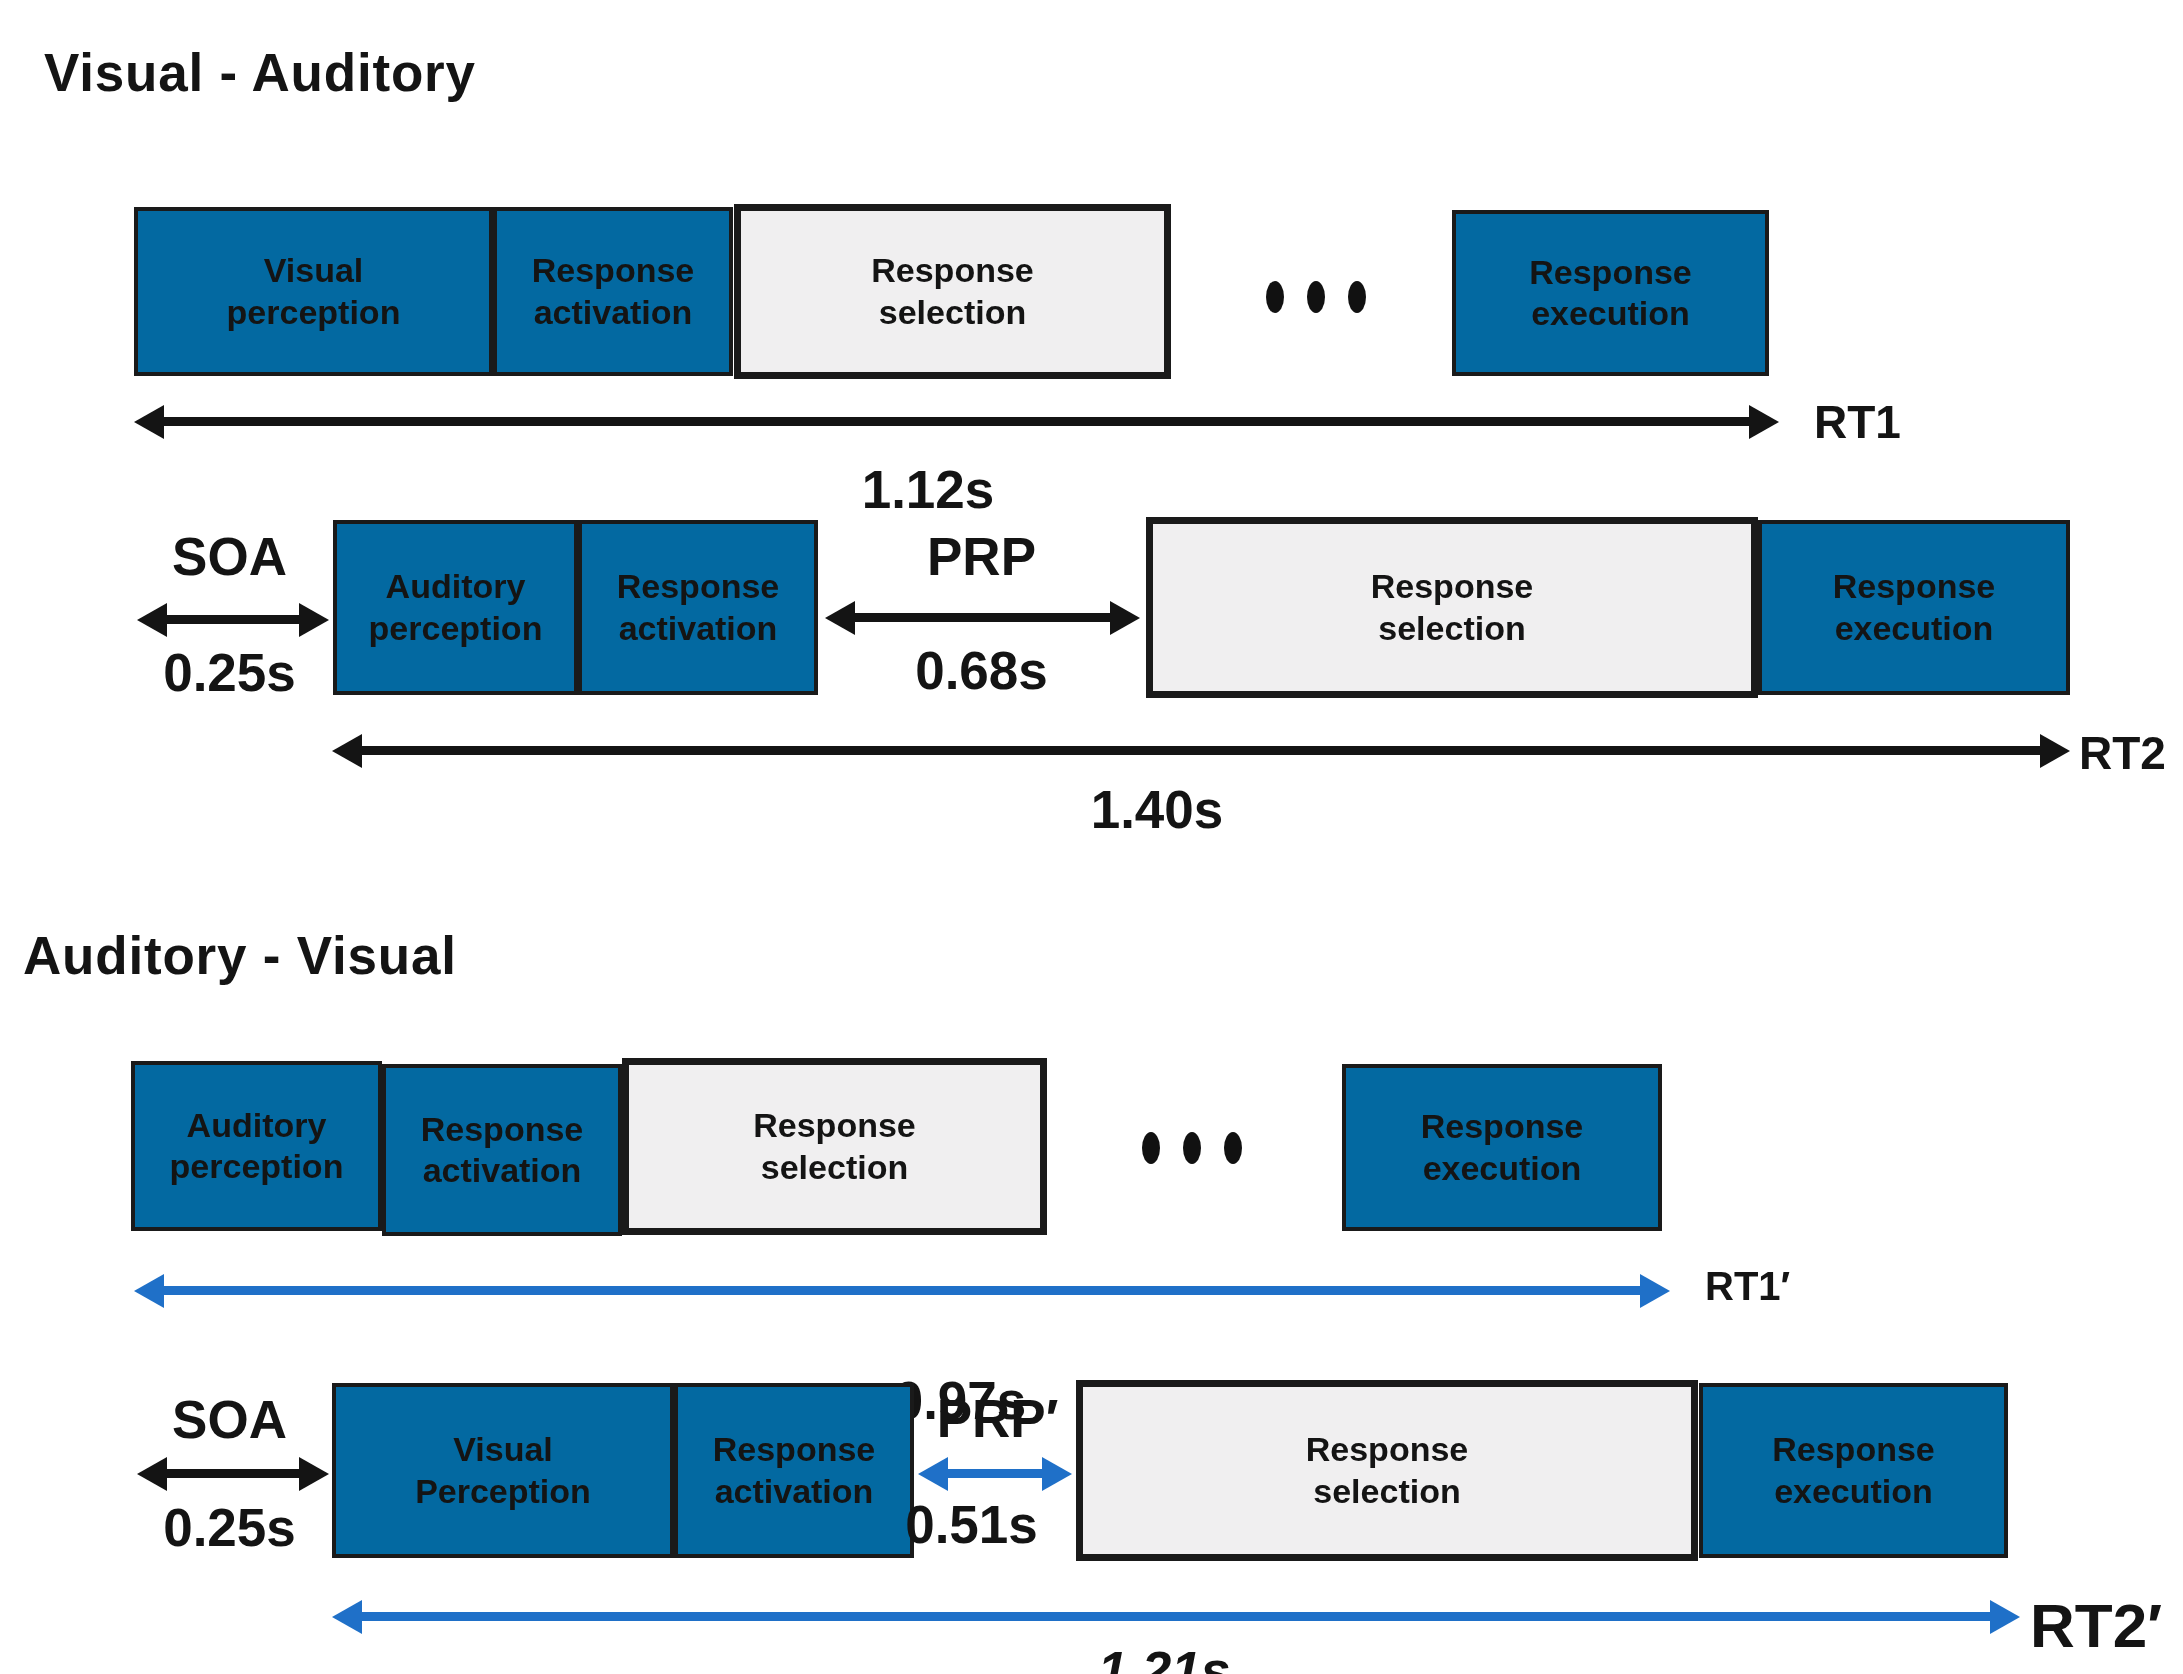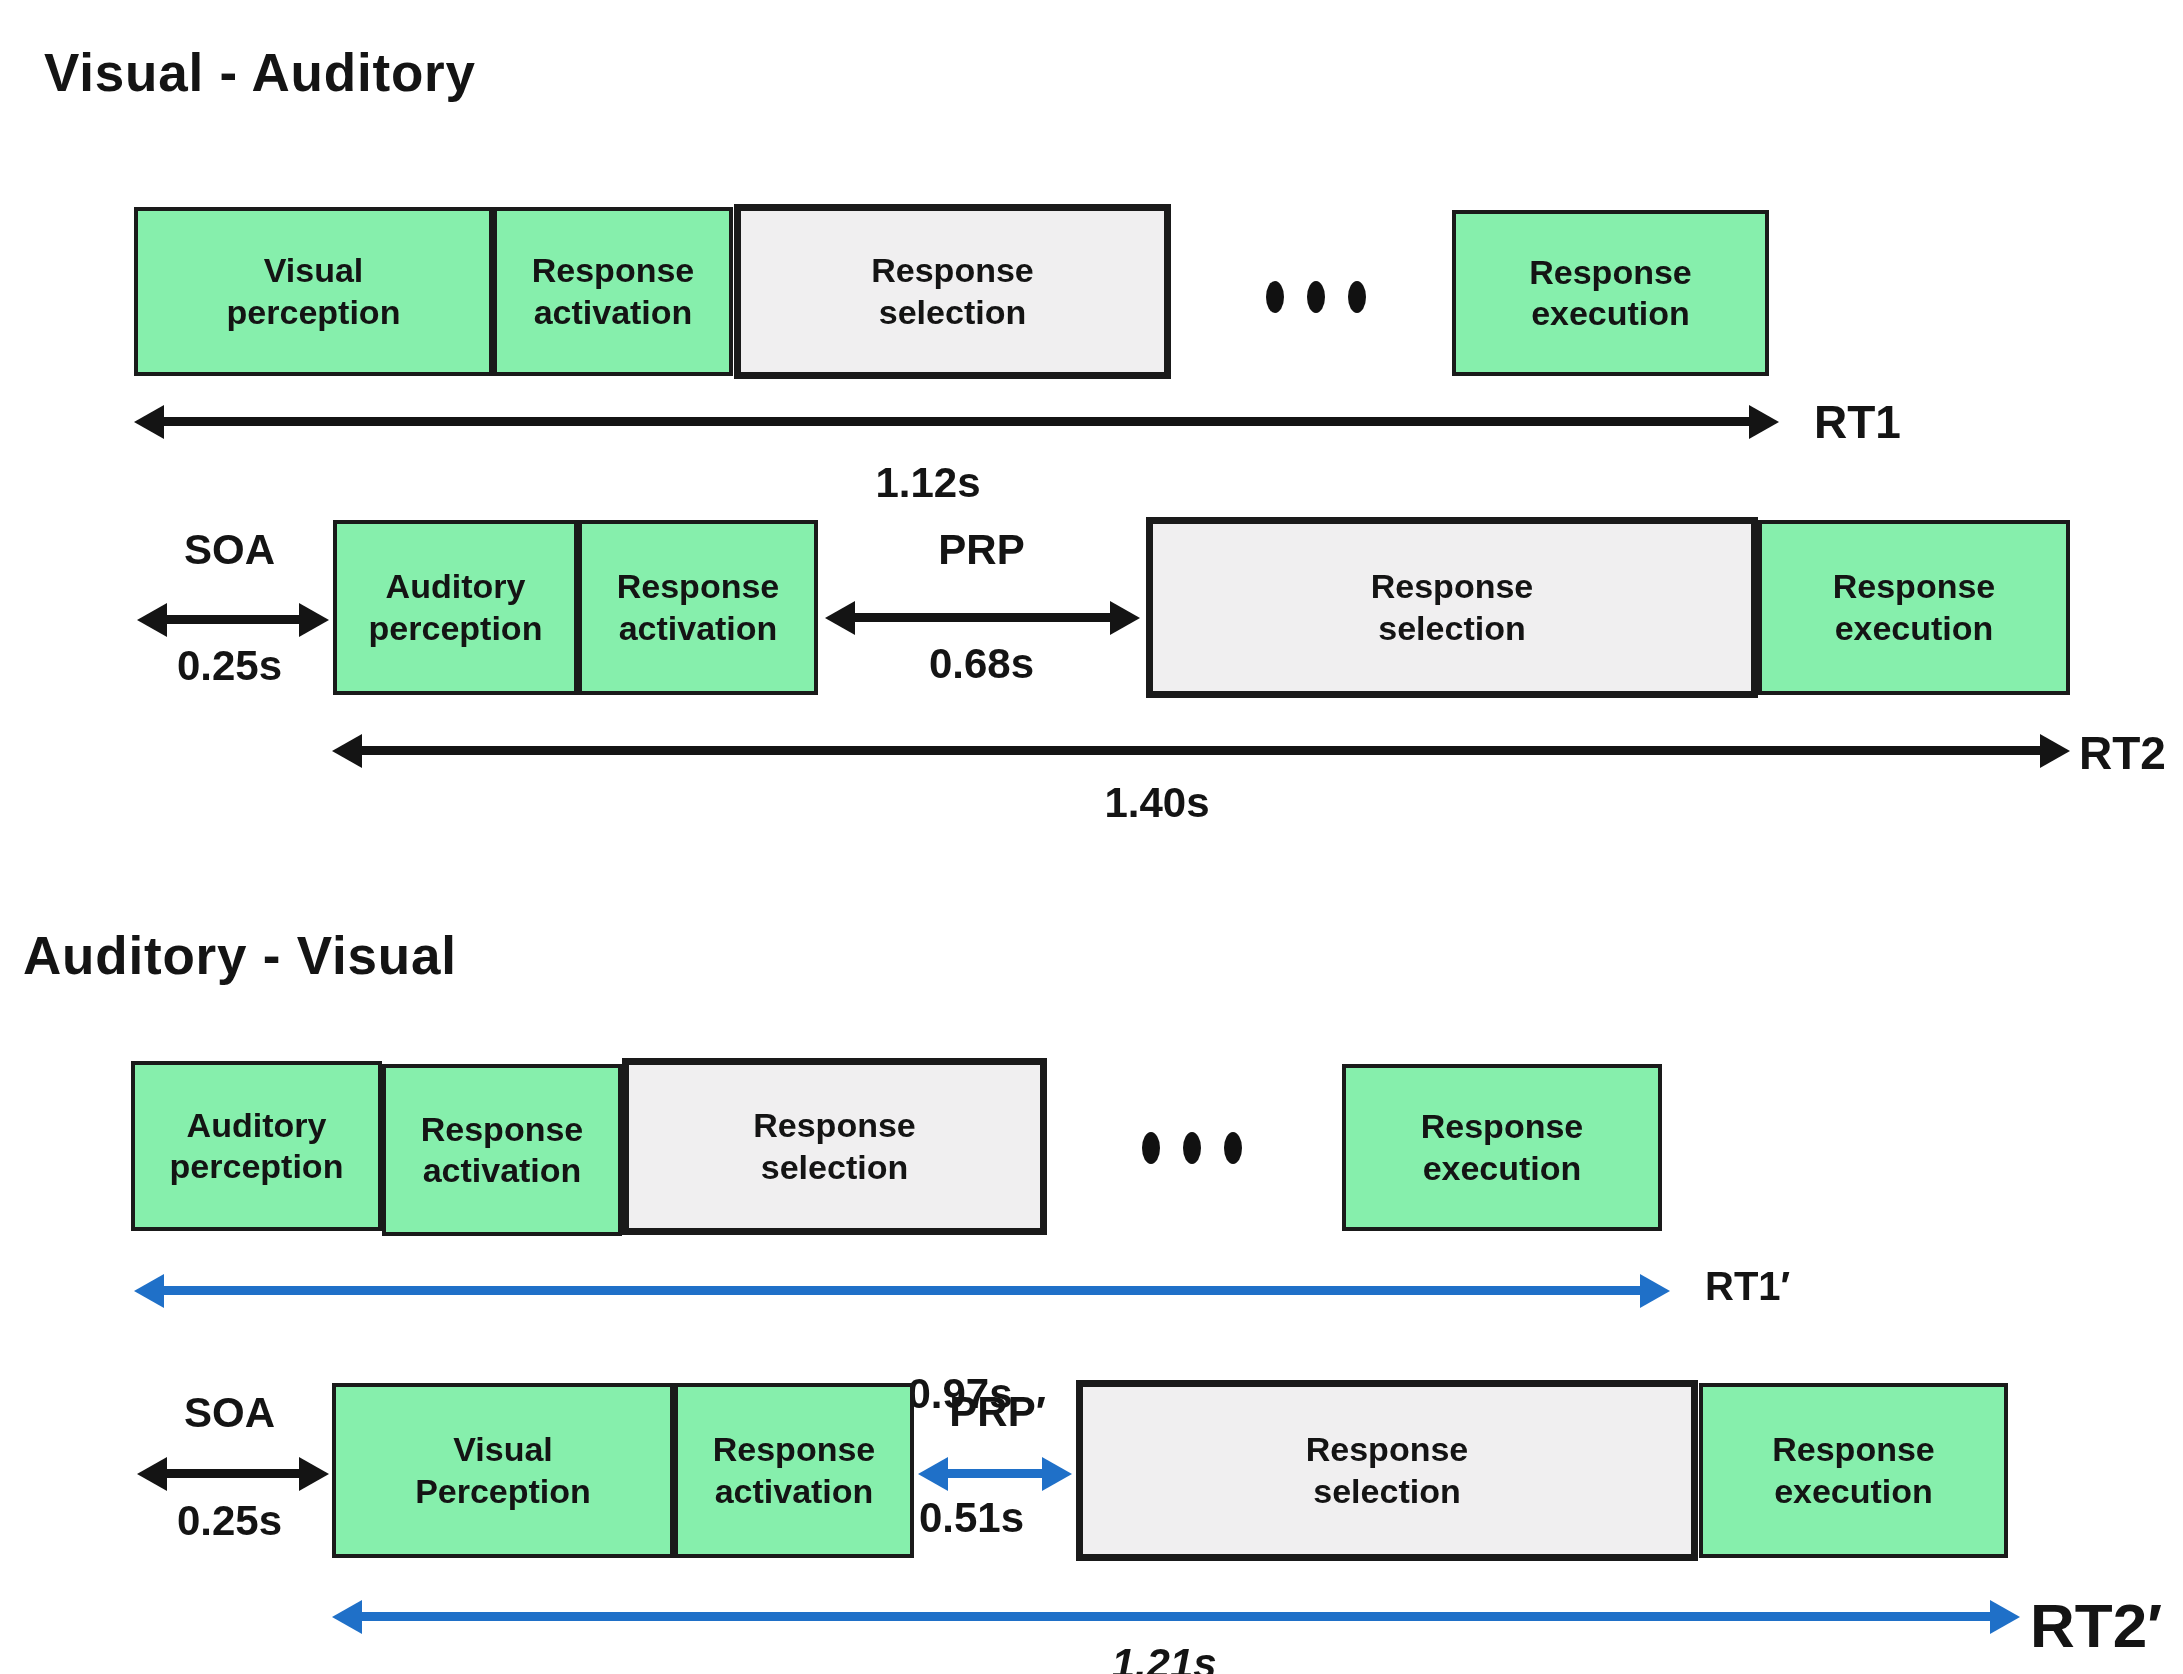--- a/index.html
+++ b/index.html
@@ -14,41 +14,41 @@
   }
   .abs{position:absolute;}
   .panel-title{
     font-size:53px;
     font-weight:bold;
     letter-spacing:0.8px;
     white-space:nowrap;
   }
   .box{
     position:absolute;
-    background:#86efac;
+    background:#0369a1;
     border:4.6px solid var(--box-border,#1a1a1a);
     box-sizing:border-box;
     display:flex;
     align-items:center;
     justify-content:center;
     text-align:center;
   }
   .box.selection{
     background:var(--selection-fill,#f0eff0);
     border-width:7.6px;
   }
   .box-label{
     font-size:34px;
     font-weight:bold;
     line-height:1.22;
     white-space:pre-line;
   }
   .tlabel{
     position:absolute;
-    font-size:42px;
+    font-size:53px;
     font-weight:bold;
     white-space:nowrap;
   }
   .tlabel.center{text-align:center;}
   .darrow{
     position:absolute;
     display:flex;
     align-items:center;
     height:35px;
     box-sizing:border-box;

